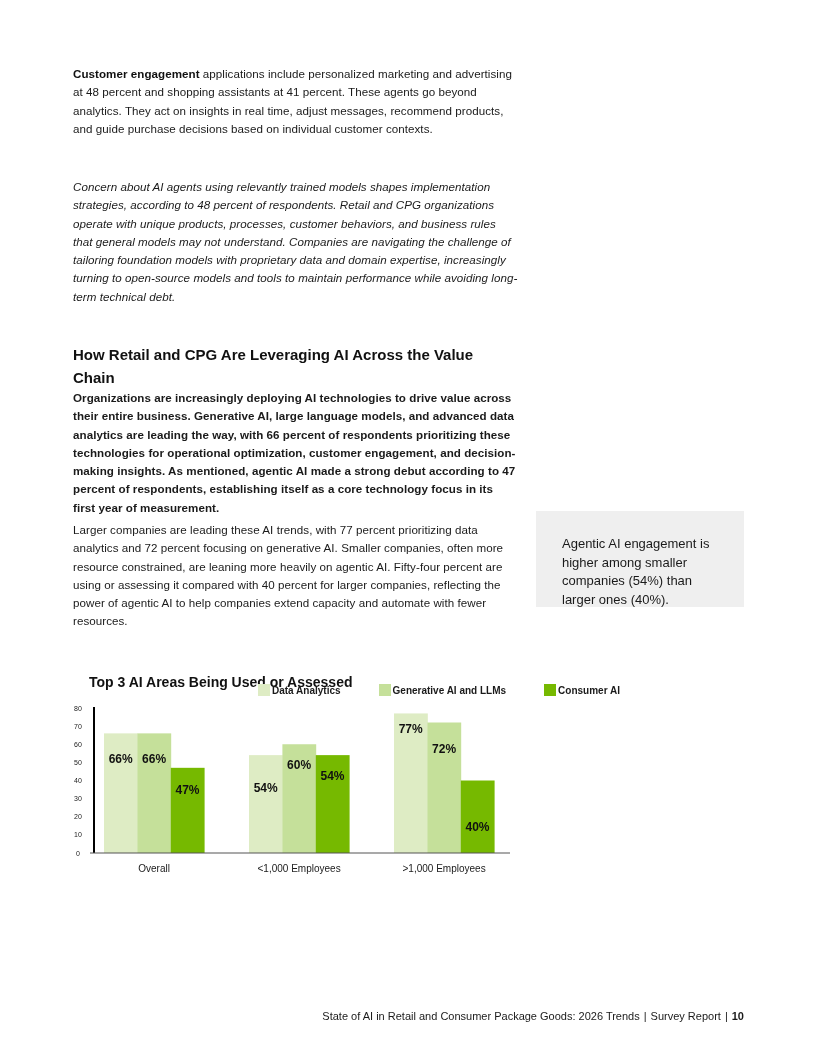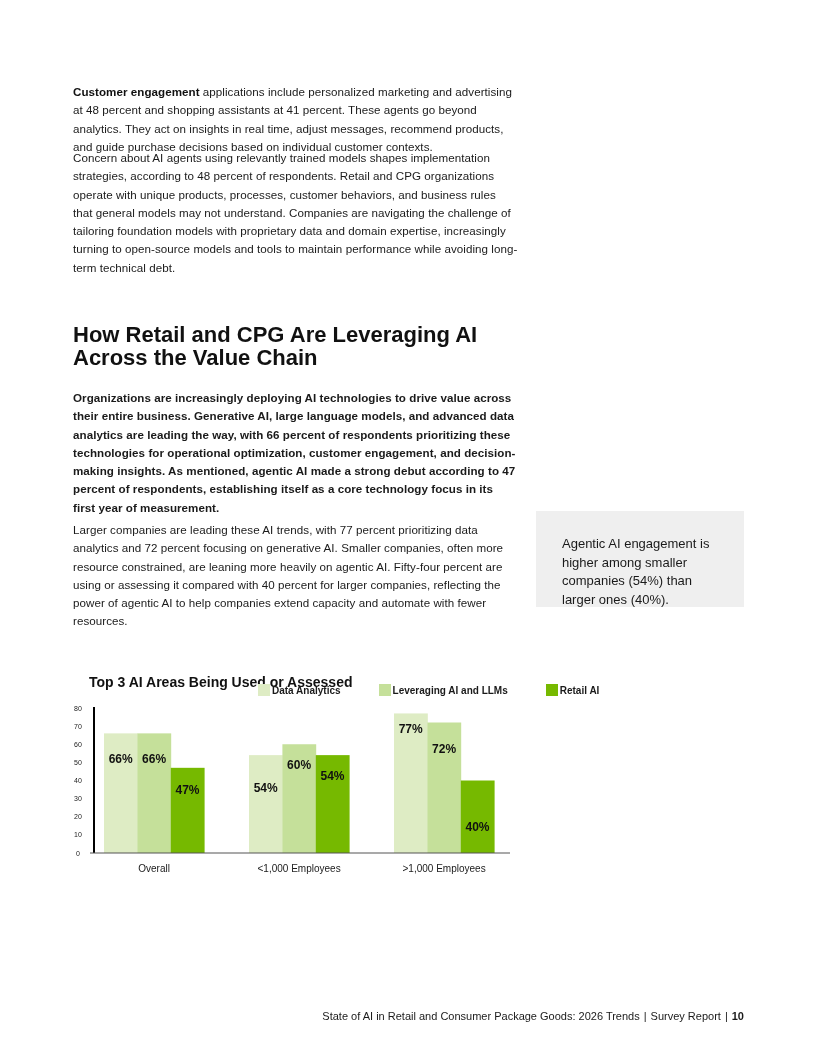--- a/index.html
+++ b/index.html
@@ -22,31 +22,31 @@
       font-size: 11.6px;
       line-height: 18.3px;
       color: #1a1a1a;
       margin: 0;
       letter-spacing: 0.05px;
     }
     .para b {
       font-weight: bold;
       color: #111;
     }
-    #p1 { top: 83px; }
-    #p2 { top: 149px; }
+    #p1 { top: 65px; }
+    #p2 { top: 178px; font-style: italic; }
     #p3 { top: 389px; font-weight: bold; }
     #p4 { top: 521px; }
 
     .section-title {
       position: absolute;
       left: 73px;
-      top: 323px;
+      top: 343px;
       width: 440px;
-      font-size: 22px;
+      font-size: 15px;
       line-height: 23px;
       font-weight: bold;
       color: #111;
       margin: 0;
     }
 
     .callout {
       position: absolute;
       left: 536px;
       top: 511px;
@@ -141,25 +141,25 @@
 
 <h3 class="chart-title">Top 3 AI Areas Being Used or Assessed</h3>
 
 <div class="legend">
   <div class="legend-item">
     <span class="legend-swatch" style="background:#deecc4"></span>
     <span>Data Analytics</span>
   </div>
   <div class="legend-item">
     <span class="legend-swatch" style="background:#c5e09a"></span>
-    <span>Leveraging AI and LLMs</span>
+    <span>Generative AI and LLMs</span>
   </div>
   <div class="legend-item">
     <span class="legend-swatch" style="background:#76b900"></span>
-    <span>Retail AI</span>
+    <span>Consumer AI</span>
   </div>
 </div>
 
 <svg id="chart-svg" xmlns="http://www.w3.org/2000/svg" viewBox="0 0 816 1056">
     <text x="78" y="855.5" font-size="7" fill="#1a1a1a" text-anchor="middle">0</text>
     <text x="78" y="837.375" font-size="7" fill="#1a1a1a" text-anchor="middle">10</text>
     <text x="78" y="819.25" font-size="7" fill="#1a1a1a" text-anchor="middle">20</text>
     <text x="78" y="801.125" font-size="7" fill="#1a1a1a" text-anchor="middle">30</text>
     <text x="78" y="783" font-size="7" fill="#1a1a1a" text-anchor="middle">40</text>
     <text x="78" y="764.875" font-size="7" fill="#1a1a1a" text-anchor="middle">50</text>

